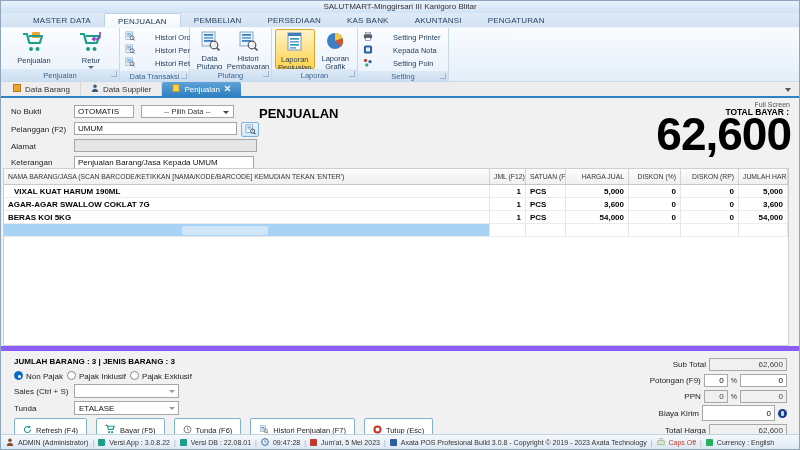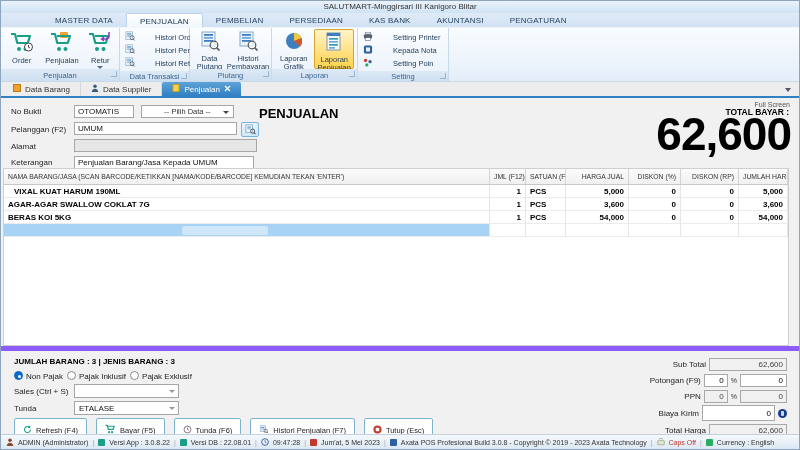--- a/index.html
+++ b/index.html
@@ -5,21 +5,21 @@
   html,body{margin:0;padding:0;background:#9aa7b5;}
   *{box-sizing:border-box;font-family:"Liberation Sans","DejaVu Sans",sans-serif;}
   .app{position:relative;width:800px;height:450px;background:#fff;overflow:hidden;border:1px solid #8fa4bd;}
 
   
   .titlebar{position:absolute;top:0;left:0;right:0;height:12px;background:linear-gradient(#eaf3fc,#cfe2f4);
     font-size:8px;color:#333;text-align:center;line-height:12px;}
 
   
   .rtabs{position:absolute;top:12px;left:0;right:0;height:15px;background:linear-gradient(#dfeaf7,#d2e2f3);
-    display:flex;padding-left:41px;border-bottom:1px solid #eef5fc;}
+    display:flex;padding-left:19px;border-bottom:1px solid #eef5fc;}
   .rtab{font-size:8px;color:#1f3d5c;padding:0 13px;line-height:15px;letter-spacing:.2px;}
   .rtab.active{background:linear-gradient(#ffffff,#f2f7fd);border:1px solid #bcd2e8;border-bottom:none;
     border-radius:2px 2px 0 0;color:#15354f;}
 
   
   .ribbon{position:absolute;top:27px;left:0;right:0;height:54px;background:linear-gradient(#f9fcfe,#e4eef9);
     display:flex;align-items:stretch;border-bottom:1px solid #c9d9ec;}
   .rgroup{display:flex;flex-direction:column;border-right:1px solid #c9d9ec;background:linear-gradient(#fbfdff,#e9f1fa);}
   .rgroup-content{flex:1;display:flex;align-items:flex-start;padding:1px 2px 0 2px;}
   .rgroup-label{height:12px;background:linear-gradient(#dde9f6,#cddff1);font-size:7.5px;color:#3b6591;
@@ -113,32 +113,20 @@
     <div class="rtab">PERSEDIAAN</div>
     <div class="rtab">KAS BANK</div>
     <div class="rtab">AKUNTANSI</div>
     <div class="rtab">PENGATURAN</div>
   </div>
 
   <div class="ribbon">
 
     <div class="rgroup" style="width:119px">
       <div class="rgroup-content" style="justify-content:space-around">
-        <div class="bigbtn" style="width:38px">
-          <span>
-            <svg width="24" height="22" viewBox="0 0 24 22">
-                <path d="M1 3h4l2.3 9h10.5L20 5H7" fill="none" stroke="#1a9e88" stroke-width="2.2" stroke-linejoin="round"></path>
-                <circle cx="9" cy="18" r="2" fill="#1a9e88"></circle>
-                <circle cx="15.5" cy="18" r="2" fill="#1a9e88"></circle>
-                <circle cx="18.5" cy="16" r="4" fill="#fff" stroke="#444" stroke-width="1"></circle>
-                <path d="M18.5 14v2.2l1.6.8" stroke="#444" stroke-width="1" fill="none"></path>
-              </svg>
-          </span>
-          <span class="cap">Order</span>
-        </div>
         <div class="bigbtn" style="width:44px">
           <span>
             <svg width="24" height="22" viewBox="0 0 24 22">
                 <rect x="10" y="1" width="8" height="6" rx="1" fill="#f0a22e"></rect>
                 <path d="M1 3h4l2.3 9h10.5L20 5H7" fill="none" stroke="#1a9e88" stroke-width="2.2" stroke-linejoin="round"></path>
                 <circle cx="9" cy="18" r="2" fill="#1a9e88"></circle>
                 <circle cx="15.5" cy="18" r="2" fill="#1a9e88"></circle>
               </svg>
           </span>
           <span class="cap">Penjualan</span>
@@ -229,38 +217,38 @@
         </div>
       </div>
       <div class="rgroup-label">
           <span>Piutang</span>
           <span class="launcher"></span>
         </div>
     </div>
 
     <div class="rgroup" style="width:86px">
       <div class="rgroup-content" style="justify-content:space-around">
-        <div class="bigbtn" style="width:38px">
-          <span><svg width="20" height="20" viewBox="0 0 20 20">
-                <circle cx="10" cy="10" r="8" fill="#3d7fc1"></circle>
-                <path d="M10 10 L10 2 A8 8 0 0 1 17.4 7.2 Z" fill="#f3c93a"></path>
-                <path d="M10 10 L17.4 7.2 A8 8 0 0 1 16 15.5 Z" fill="#d6542c"></path>
-              </svg></span>
-          <span class="cap">Laporan Grafik</span>
-        </div>
         <div class="bigbtn selected" style="width:40px">
           <span><svg width="18" height="20" viewBox="0 0 18 20">
                 <rect x="2" y="1" width="13" height="17" fill="#fff" stroke="#7a93ad"></rect>
                 <rect x="2" y="1" width="13" height="3" fill="#3d7fc1"></rect>
                 <rect x="4" y="6" width="9" height="1.7" fill="#2e9db2"></rect>
                 <rect x="4" y="9" width="9" height="1.7" fill="#6ea8d8"></rect>
                 <rect x="4" y="12" width="9" height="1.7" fill="#2e9db2"></rect>
                 <rect x="4" y="15" width="6" height="1.7" fill="#6ea8d8"></rect>
               </svg></span>
           <span class="cap">Laporan Penjualan</span>
+        </div>
+        <div class="bigbtn" style="width:38px">
+          <span><svg width="20" height="20" viewBox="0 0 20 20">
+                <circle cx="10" cy="10" r="8" fill="#3d7fc1"></circle>
+                <path d="M10 10 L10 2 A8 8 0 0 1 17.4 7.2 Z" fill="#f3c93a"></path>
+                <path d="M10 10 L17.4 7.2 A8 8 0 0 1 16 15.5 Z" fill="#d6542c"></path>
+              </svg></span>
+          <span class="cap">Laporan Grafik</span>
         </div>
       </div>
       <div class="rgroup-label">
           <span>Laporan</span>
           <span class="launcher"></span>
         </div>
     </div>
 
     <div class="rgroup" style="width:91px">
       <div class="rgroup-content">

